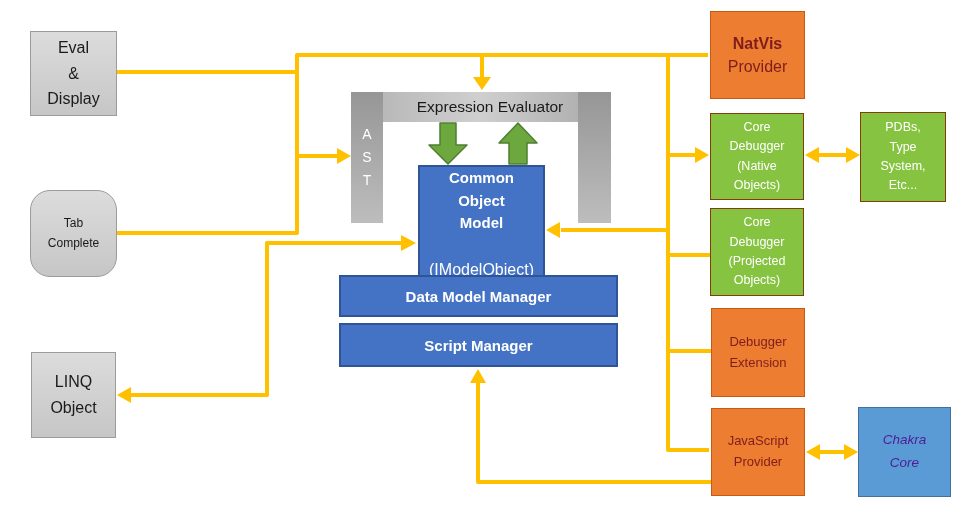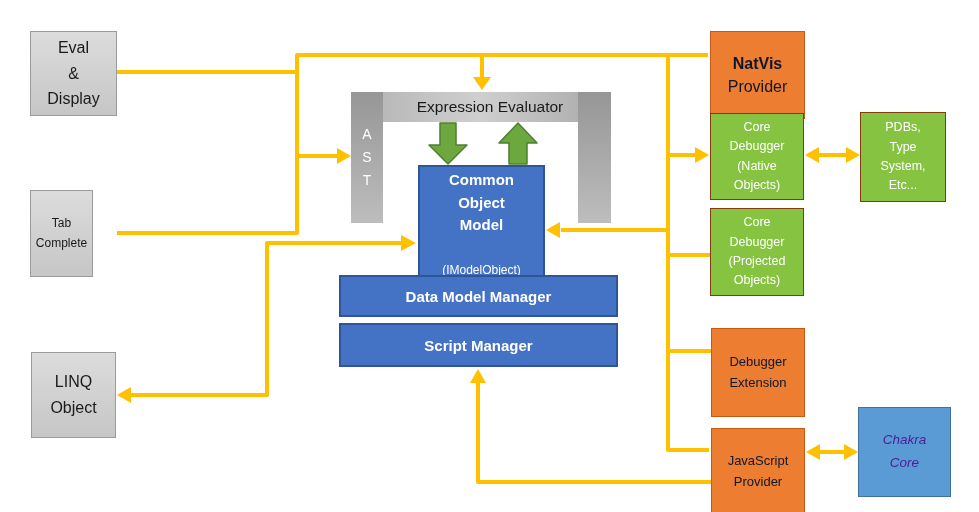--- a/index.html
+++ b/index.html
@@ -20,41 +20,41 @@
   }
   .graycol {
     background:linear-gradient(180deg, var(--column-fill-top,#969696), var(--column-fill-bottom,#BDBDBD));
     color:#ffffff;
   }
   .eebar {
     background:linear-gradient(90deg,#B9B9B9,#CFCFCF 45%,#ACACAC);
     color:var(--text-dark,#1A1A1A);
   }
   .blue  { background:var(--blue-fill,#4472C4);  border:2px solid var(--blue-border,#2F5597);  color:#fff; }
-  .orange{ background:var(--orange-fill,#ED7D31);border:1.5px solid var(--orange-border,#C55A11); color:#0f172a;margin-top:20px; }
+  .orange{ background:var(--orange-fill,#ED7D31);border:1.5px solid var(--orange-border,#C55A11); color:#7f1d1d; }
   .green { background:var(--green-fill,#85C341); border:1.5px solid var(--green-border,#843C0C); color:#fff; }
   .lblue { background:var(--chakra-fill,#5B9BD5);border:1.5px solid var(--chakra-border,#41719C); color:#4c1d95;font-style:italic; }
   .bold  { font-weight:bold; }
   #connectors { position:absolute; left:0; top:0; width:979px; height:512px; pointer-events:none; }
   .conn   { stroke:var(--connector,#FFC000); stroke-width:4; fill:none; stroke-linejoin:round; }
   .chead  { fill:var(--connector,#FFC000); stroke:none; }
   .garrow { fill:var(--green-arrow-fill,#6CA83D); stroke:var(--green-arrow-border,#507E32); stroke-width:1.5; stroke-linejoin:round; }
 </style>
 </head>
 <body>
 
 <div id="canvas">
 
   <div class="box gray" style="left:30px; top:31px; width:87px; height:85px; font-size:16px; line-height:1.62;">
     <span class="ml">Eval
 &amp;
 Display</span>
   </div>
 
-  <div class="box gray" style="left:30px; top:190px; width:63px; height:87px; font-size:12px; line-height:1.6;">
+  <div class="box gray" style="left:30px; top:190px; width:87px; height:87px; font-size:12px; line-height:1.6;border-radius:20px;">
     <span class="ml">Tab
 Complete</span>
   </div>
 
   <div class="box gray" style="left:31px; top:352px; width:85px; height:86px; font-size:16px; line-height:1.62;">
     <span class="ml">LINQ
 Object</span>
   </div>
 
   <div class="box graycol" style="left:351px; top:92px; width:32px; height:131px; font-size:14px; line-height:1.62;">
@@ -66,21 +66,21 @@
   <div class="box eebar" style="left:383px; top:92px; width:214px; height:30px; font-size:15.5px;">
     <span>Expression Evaluator</span>
   </div>
 
   <div class="box graycol" style="left:578px; top:92px; width:33px; height:131px;"></div>
 
   <div class="box blue" style="left:418px; top:165px; width:127px; height:116px;gap:12px;">
     <span class="ml bold" style="font-size:15px; line-height:1.5;">Common
 Object
 Model</span>
-    <span style="font-size:12px; margin-top:14px;">(IModelObject)</span>
+    <span style="font-size:16px; margin-top:14px;">(IModelObject)</span>
   </div>
 
   <div class="box blue bold" style="left:339px; top:275px; width:279px; height:42px; font-size:15px;">
     <span>Data Model Manager</span>
   </div>
 
   <div class="box blue bold" style="left:339px; top:323px; width:279px; height:44px; font-size:15px;">
     <span>Script Manager</span>
   </div>
 

